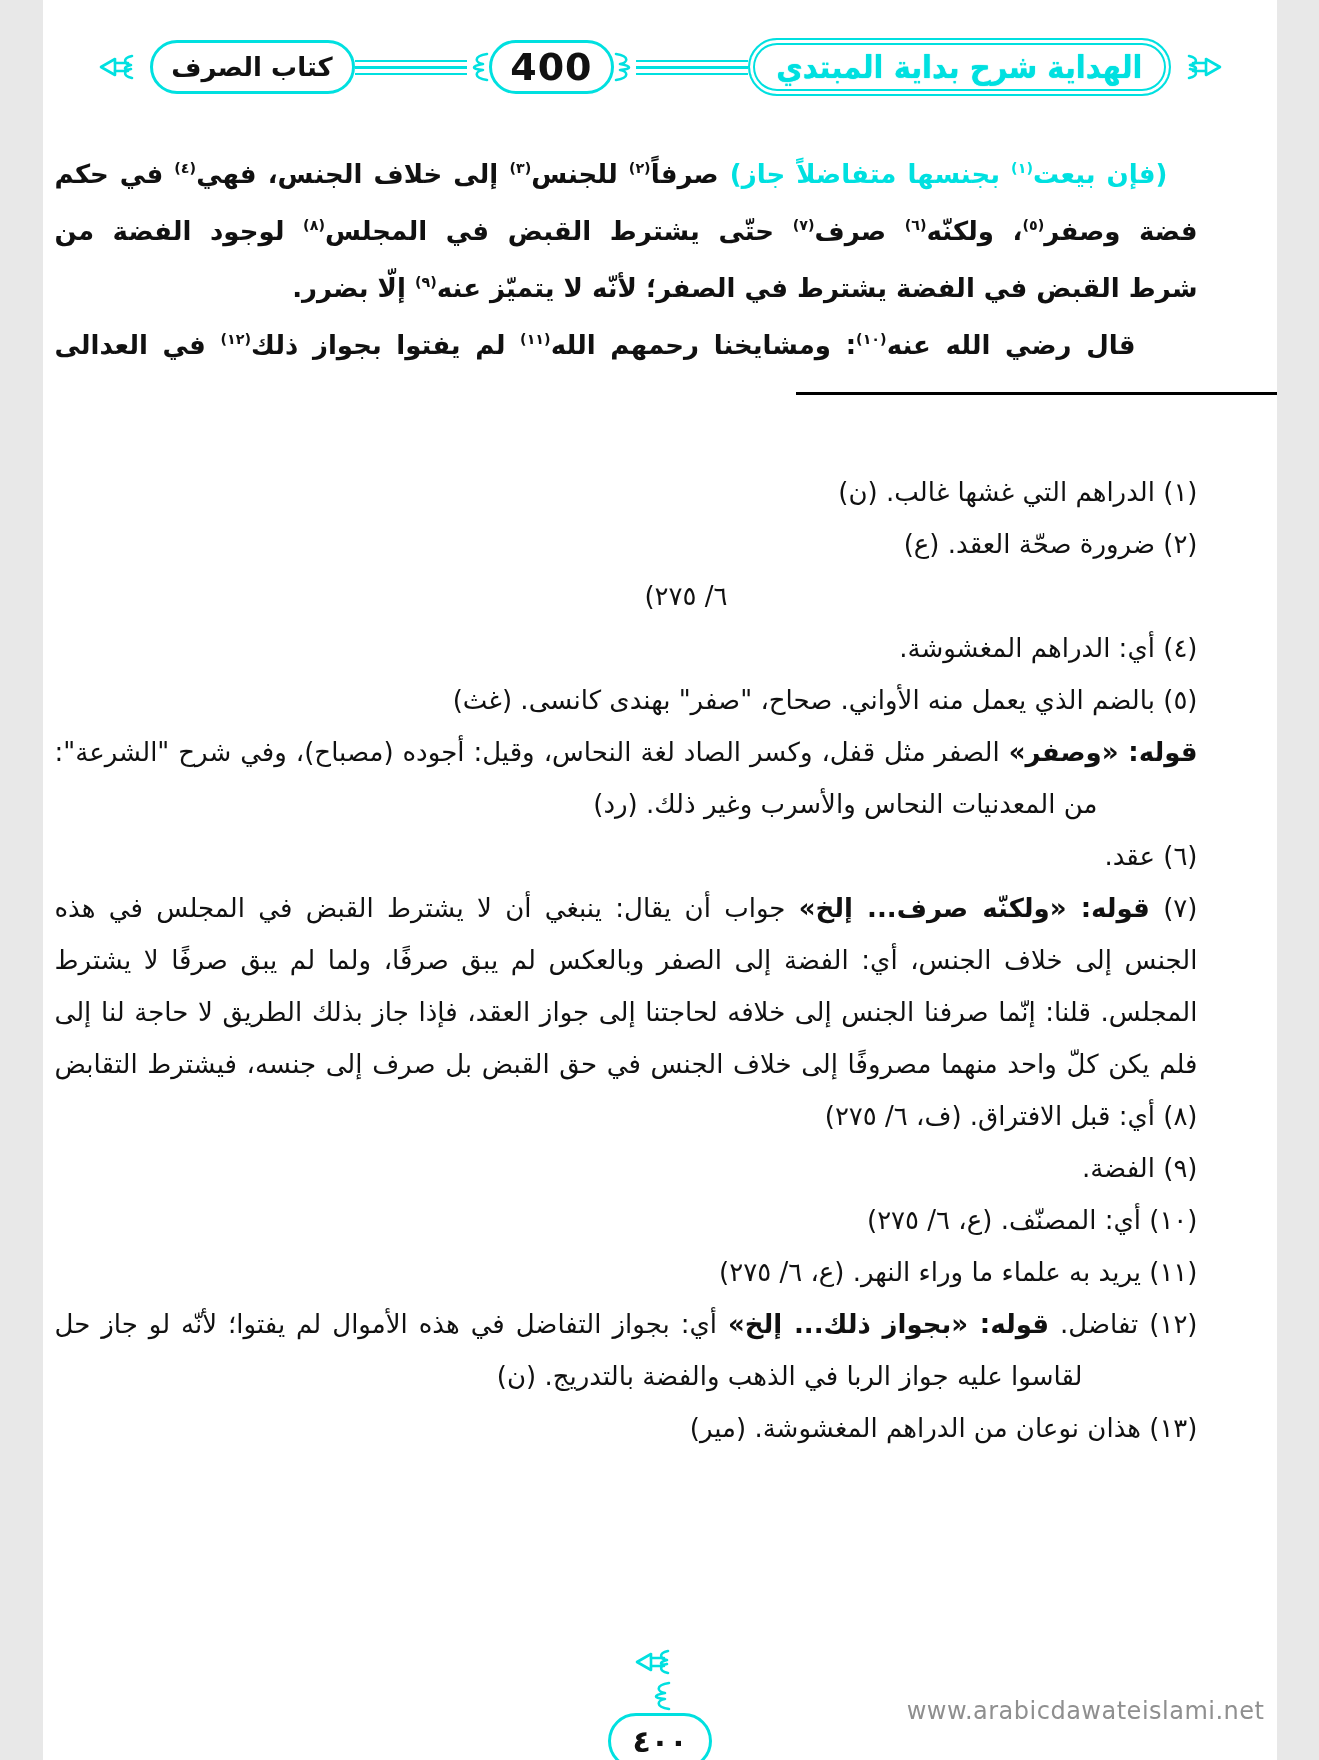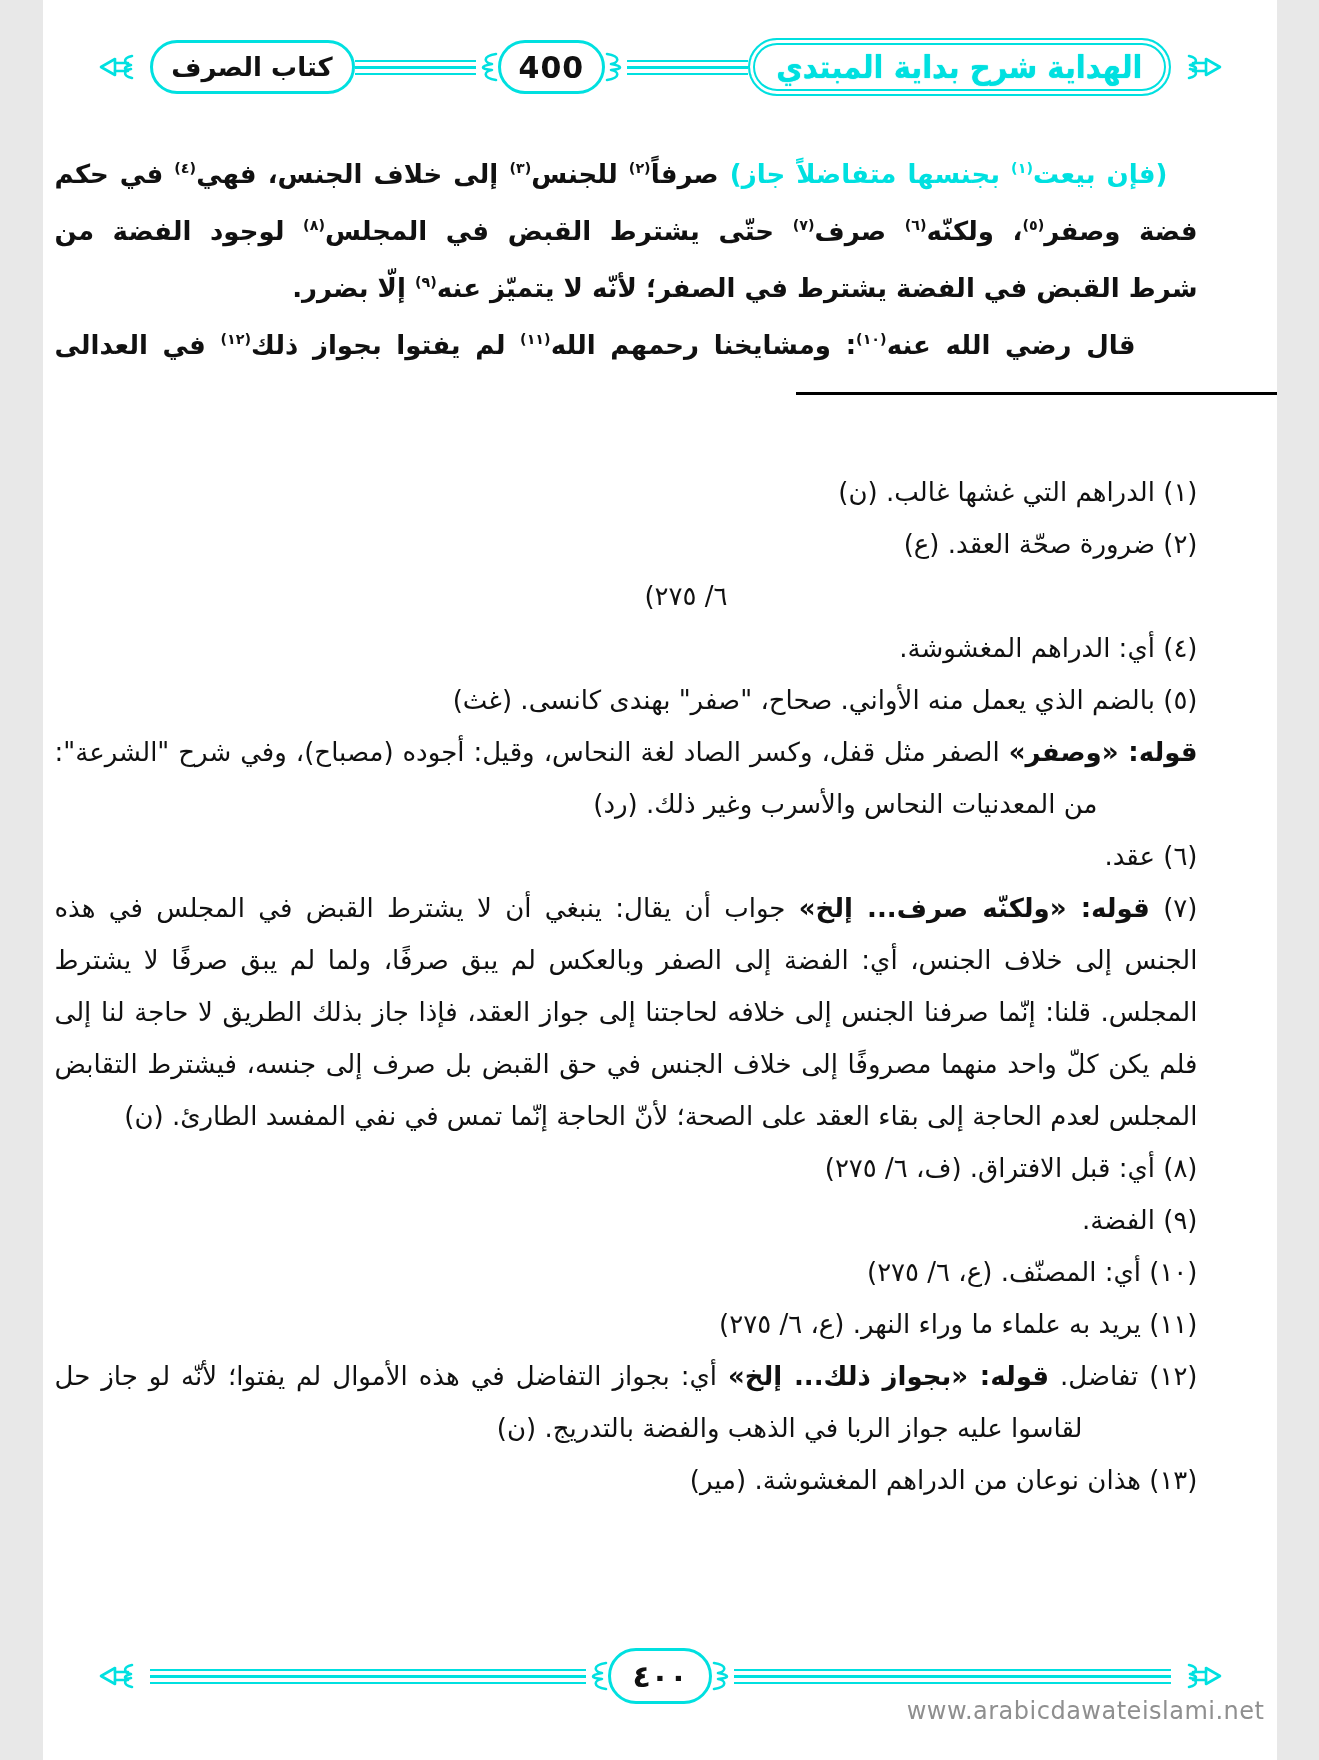--- a/index.html
+++ b/index.html
@@ -16,40 +16,40 @@
     overflow:hidden;
     font-family:"DejaVu Sans", sans-serif;
     color:var(--ink);
   }
   
   .band{
     position:absolute;left:55px;right:54px;height:62px;
     display:flex;align-items:center;
   }
   .band.header{top:36px;}
-  .band.footer{top:1645px;}
+  .band.footer{top:1645px;flex-direction:column;}
   .connector{
     flex:1 1 auto;height:15px;min-width:30px;
     background:linear-gradient(to bottom,
       var(--accent) 0px,var(--accent) 2px,
       transparent 2px,transparent 6px,
       var(--accent) 6px,var(--accent) 9px,
       transparent 9px,transparent 13px,
       var(--accent) 13px,var(--accent) 15px);
   }
   .pill{
     flex:0 0 auto;
     border:3px solid var(--accent);
     border-radius:999px;
     background:#fff;
     display:flex;align-items:center;justify-content:center;
     box-sizing:border-box;
   }
   .pill.section{width:205px;height:54px;font-size:26px;font-weight:700;}
-  .pill.number{min-width:92px;height:54px;padding:0 18px;font-size:30px;font-weight:700;letter-spacing:1px;}
+  .pill.number{min-width:92px;height:54px;padding:0 18px;font-size:38px;font-weight:700;letter-spacing:1px;}
   .pill.title{
     min-width:308px;height:58px;padding:0 26px;
     border-width:2px;
     box-shadow:inset 0 0 0 3px #ffffff, inset 0 0 0 5px var(--accent);
   }
   .pill.title .calli{
     color:var(--accent);font-size:29px;font-weight:700;
     text-shadow:0 0 1px var(--accent);
     transform:scaleY(1.08);
     white-space:nowrap;
@@ -140,21 +140,20 @@
       <div class="tline last" style="padding-right: 470px;"><span>٦/ ٢٧٥)</span></div>
       <div class="tline last"><span>(٤) أي: الدراهم المغشوشة.</span></div>
       <div class="tline last"><span>(٥) بالضم الذي يعمل منه الأواني. صحاح، "صفر" بهندى كانسى. (غث)</span></div>
       <div class="tline"><span class="seg-b">قوله: «وصفر»</span><span> الصفر مثل قفل، وكسر الصاد لغة النحاس، وقيل: أجوده (مصباح)، وفي شرح "الشرعة": هو شيء مركب</span></div>
       <div class="tline last" style="padding-right: 100px;"><span>من المعدنيات النحاس والأسرب وغير ذلك. (رد)</span></div>
       <div class="tline last"><span>(٦) عقد.</span></div>
       <div class="tline"><span>(٧) </span><span class="seg-b">قوله: «ولكنّه صرف... إلخ»</span><span> جواب أن يقال: ينبغي أن لا يشترط القبض في المجلس في هذه الصورة؛ لأنّه لمّا صرف</span></div>
       <div class="tline"><span>الجنس إلى خلاف الجنس، أي: الفضة إلى الصفر وبالعكس لم يبق صرفًا، ولما لم يبق صرفًا لا يشترط التقابض في</span></div>
       <div class="tline"><span>المجلس. قلنا: إنّما صرفنا الجنس إلى خلافه لحاجتنا إلى جواز العقد، فإذا جاز بذلك الطريق لا حاجة لنا إلى البقاء،</span></div>
       <div class="tline"><span>فلم يكن كلّ واحد منهما مصروفًا إلى خلاف الجنس في حق القبض بل صرف إلى جنسه، فيشترط التقابض في</span></div>
-      <div class="tline last"><span>المجلس لعدم الحاجة إلى بقاء العقد على الصحة؛ لأنّ الحاجة إنّما تمس في نفي المفسد الطارئ. (ن)</span></div>
       <div class="tline last"><span>(٨) أي: قبل الافتراق. (ف، ٦/ ٢٧٥)</span></div>
       <div class="tline last"><span>(٩) الفضة.</span></div>
       <div class="tline last"><span>(١٠) أي: المصنّف. (ع، ٦/ ٢٧٥)</span></div>
       <div class="tline last"><span>(١١) يريد به علماء ما وراء النهر. (ع، ٦/ ٢٧٥)</span></div>
       <div class="tline"><span>(١٢) تفاضل. </span><span class="seg-b">قوله: «بجواز ذلك... إلخ»</span><span> أي: بجواز التفاضل في هذه الأموال لم يفتوا؛ لأنّه لو جاز حل الربا في أعز الأموال</span></div>
       <div class="tline last" style="padding-right: 115px;"><span>لقاسوا عليه جواز الربا في الذهب والفضة بالتدريج. (ن)</span></div>
       <div class="tline last"><span>(١٣) هذان نوعان من الدراهم المغشوشة. (مير)</span></div>
     </div>
 
   <div class="band footer">

